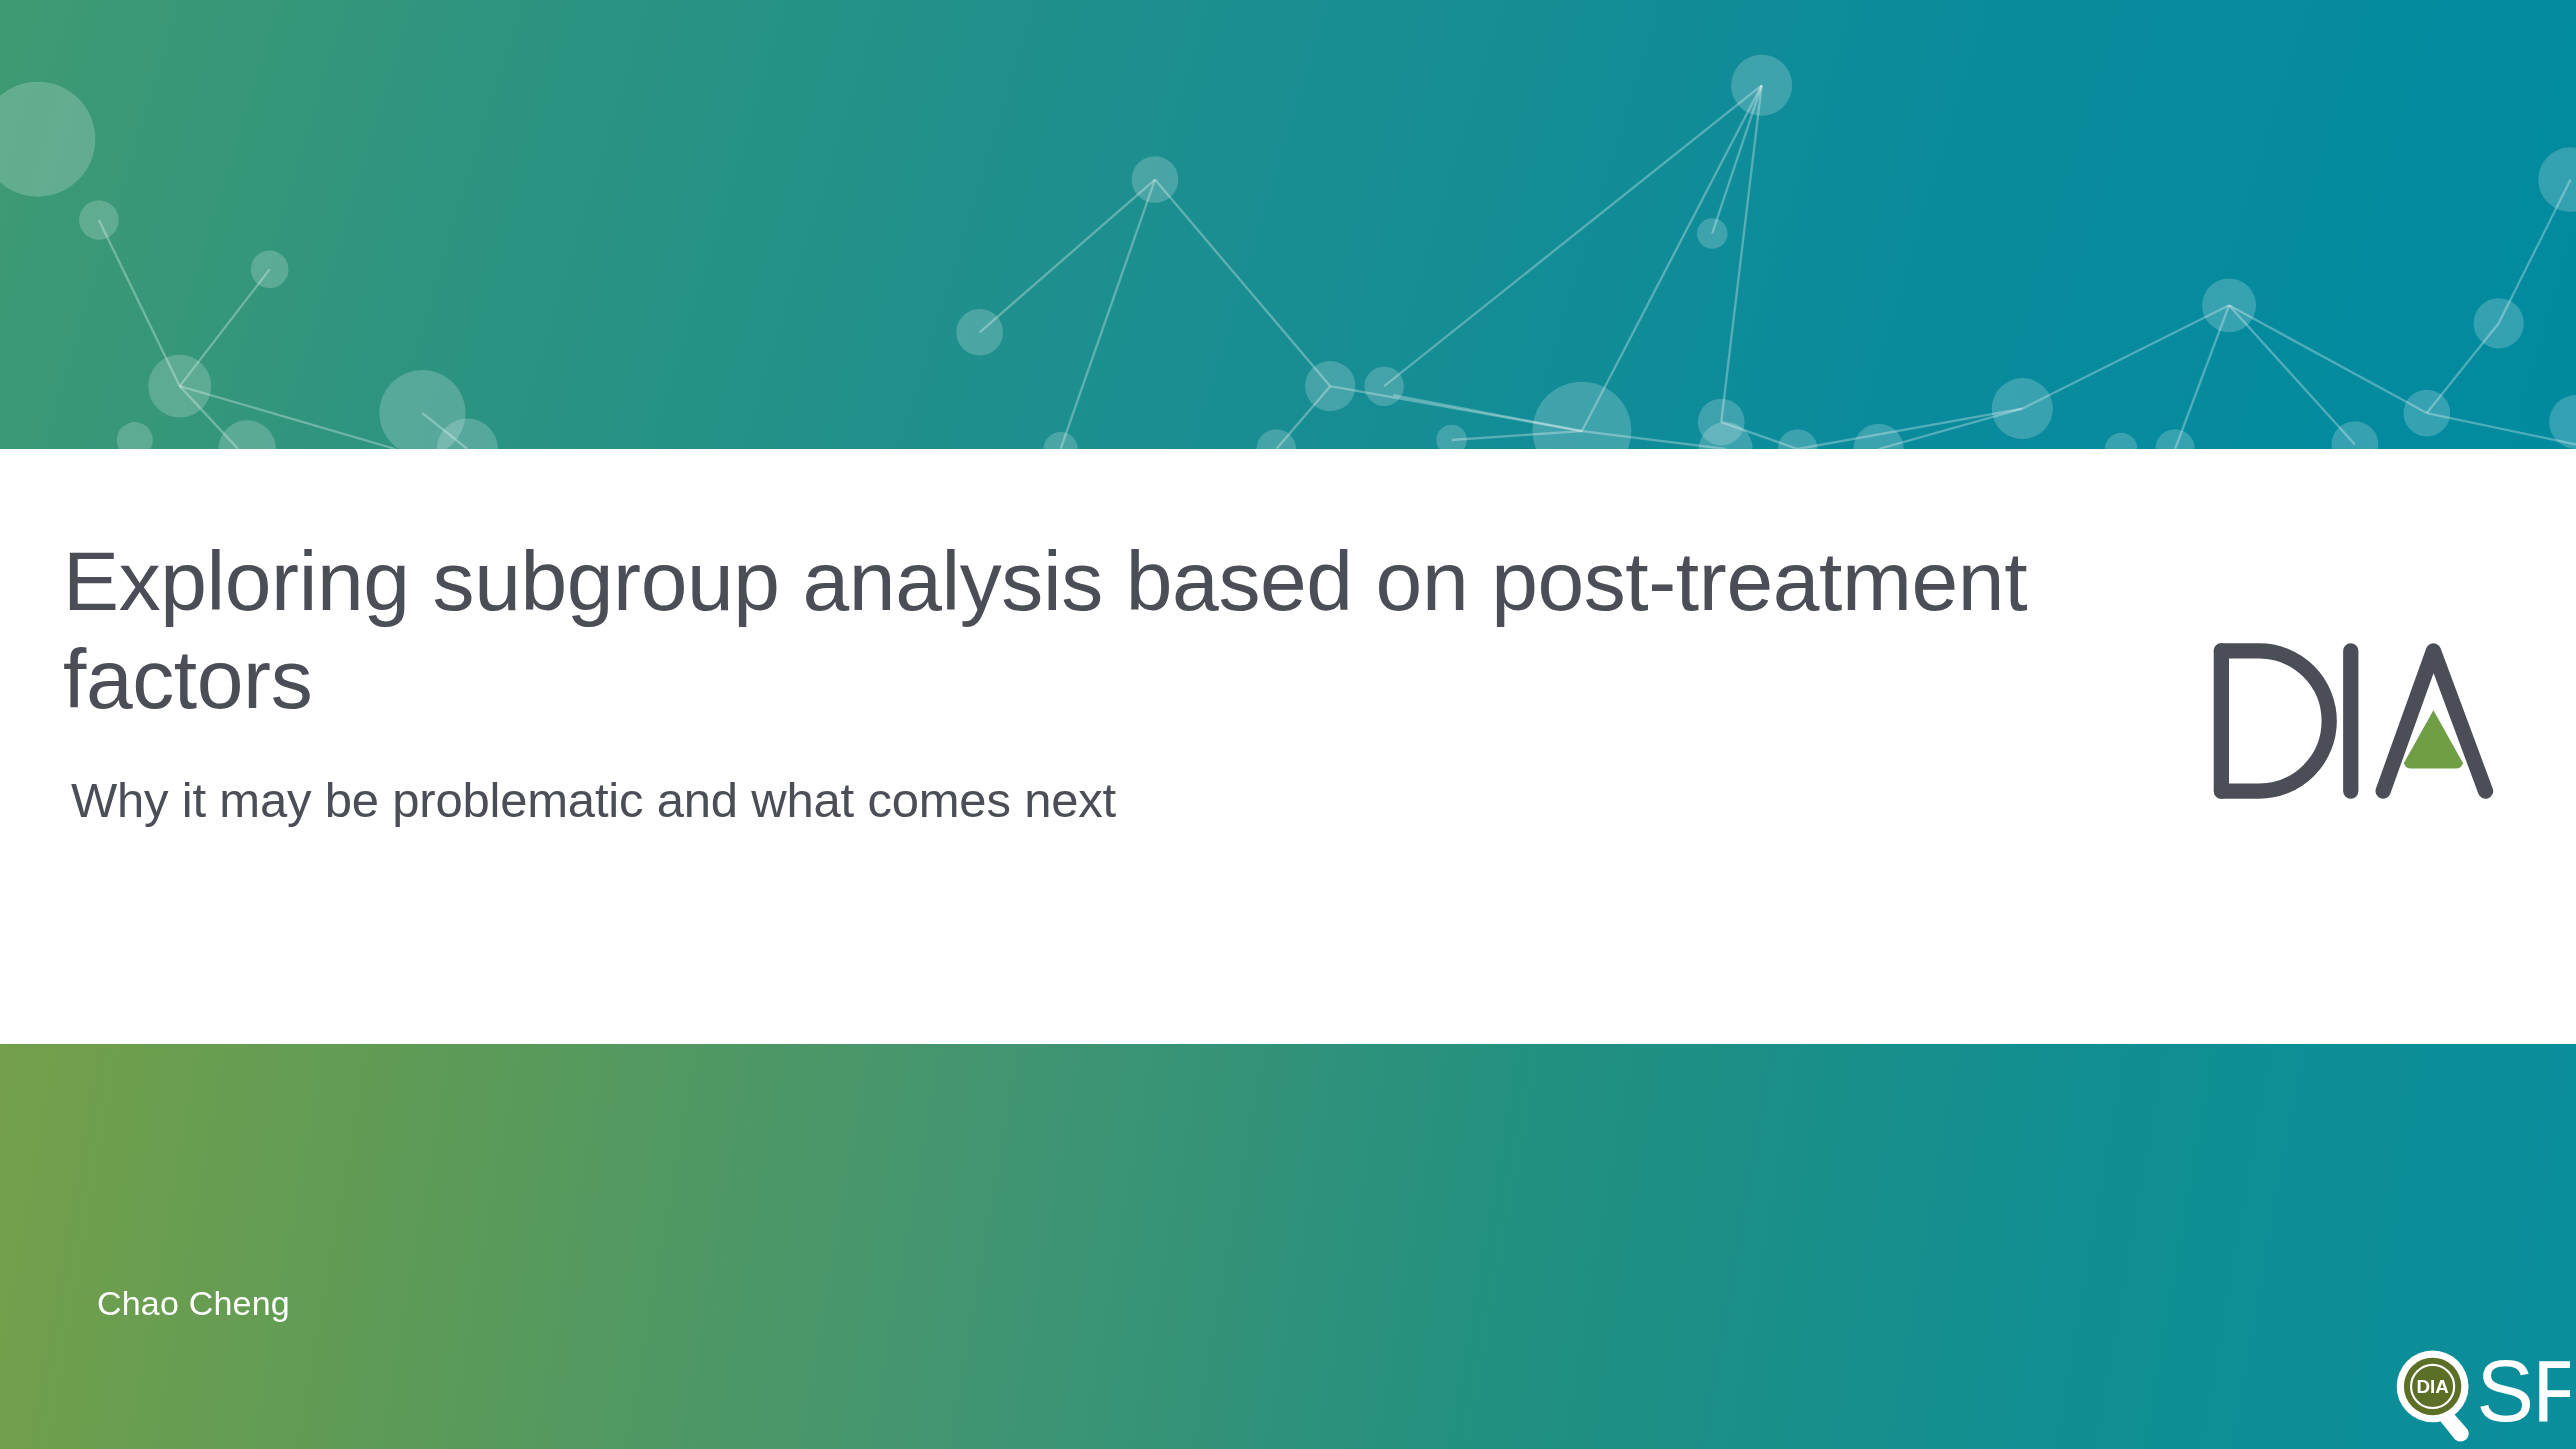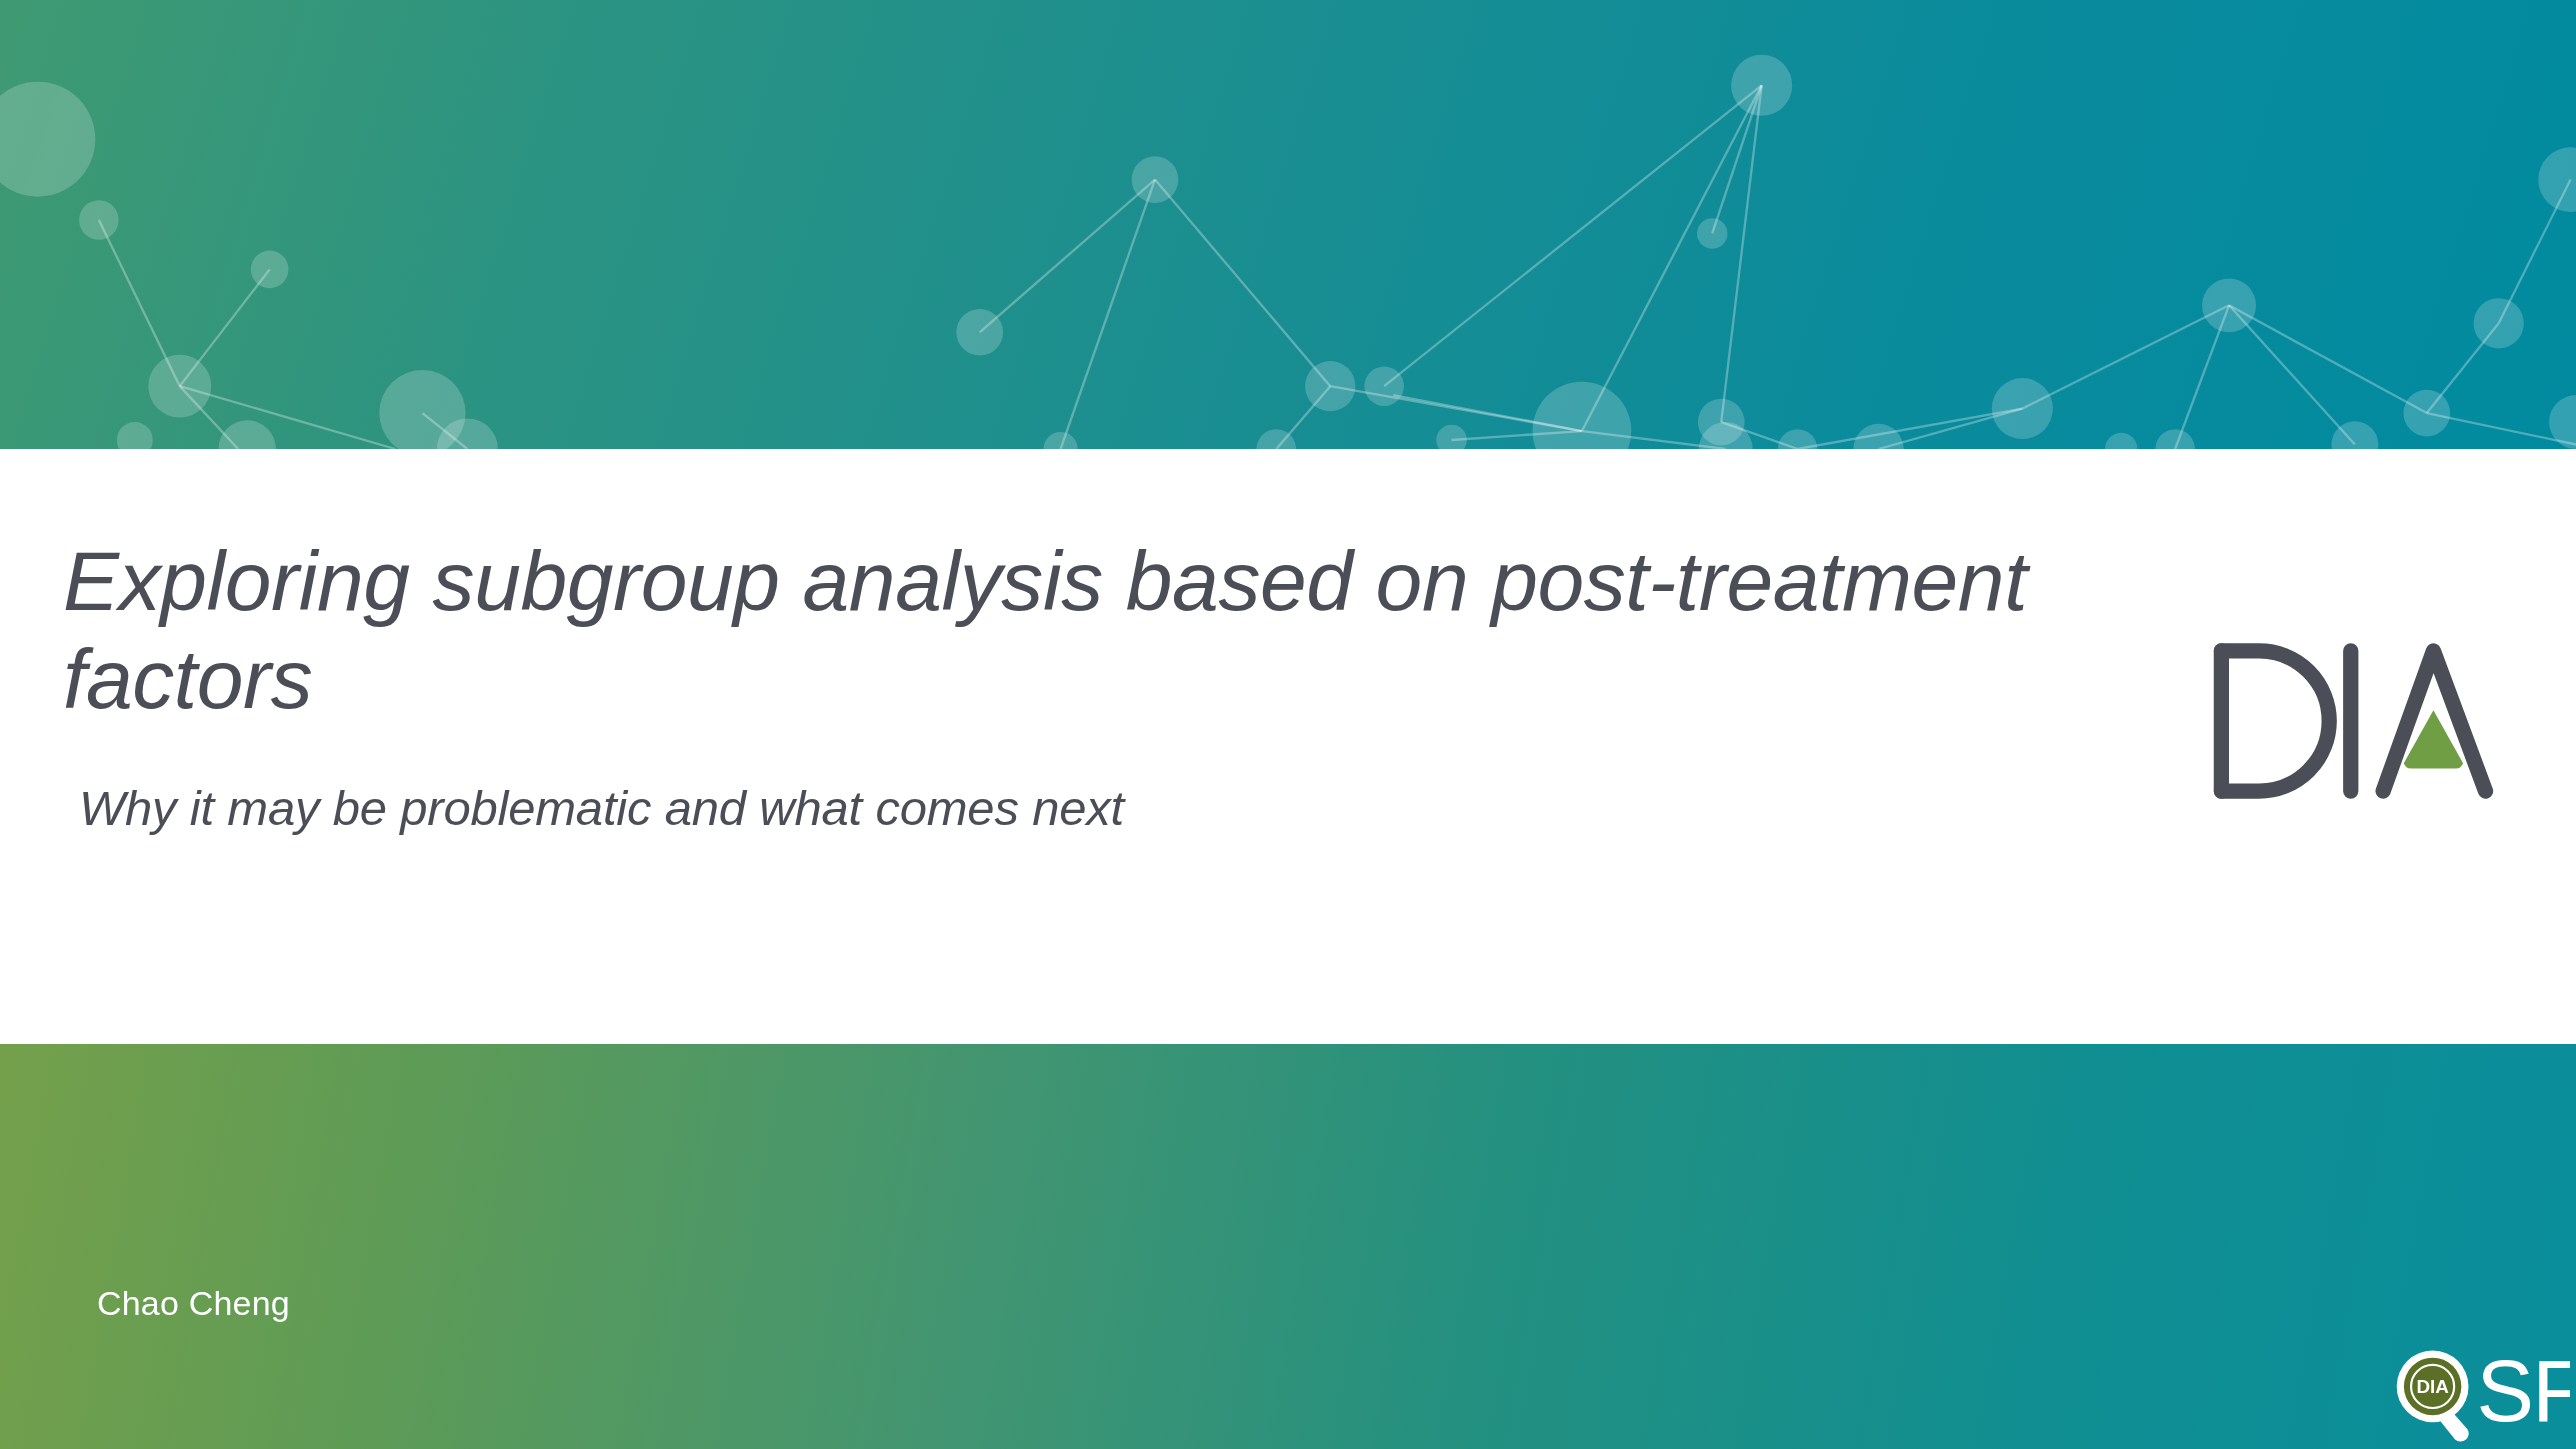--- a/index.html
+++ b/index.html
@@ -37,41 +37,40 @@
   }
 
   
   .white-body {
     position: absolute;
     left: 0;
     top: 449px;
     width: 2428px;
     height: 595px;
     background: #ffffff;
-    font-style: italic;
   }
 
   .title-block {
     position: absolute;
     left: 63px;
     top: 83px;
     width: 2067px;
   }
   .slide-title {
     margin: 0;
     font-family: "Liberation Sans", sans-serif;
     font-size: 84px;
     line-height: 1.17;
     font-weight: 400;
     color: #4b4e56;
     letter-spacing: -0.4px;
     white-space: pre-line;
   }
   .slide-subtitle {
-    margin: 16px;
+    margin: 8px;
     padding-top: 34px;
     font-family: "Liberation Sans", sans-serif;
     font-size: 49px;
     line-height: 1.2;
     font-weight: 400;
     color: #4b4e56;
     letter-spacing: -0.2px;
   }
 
   

